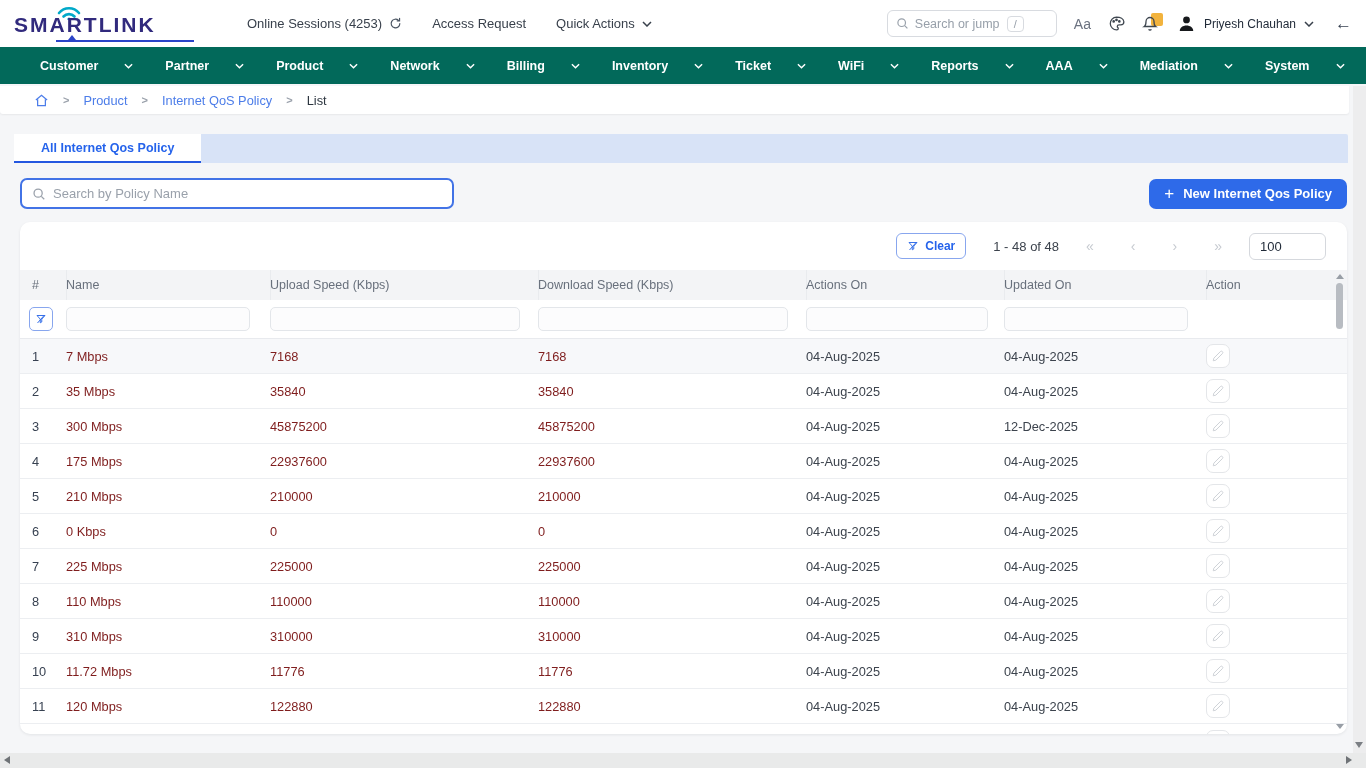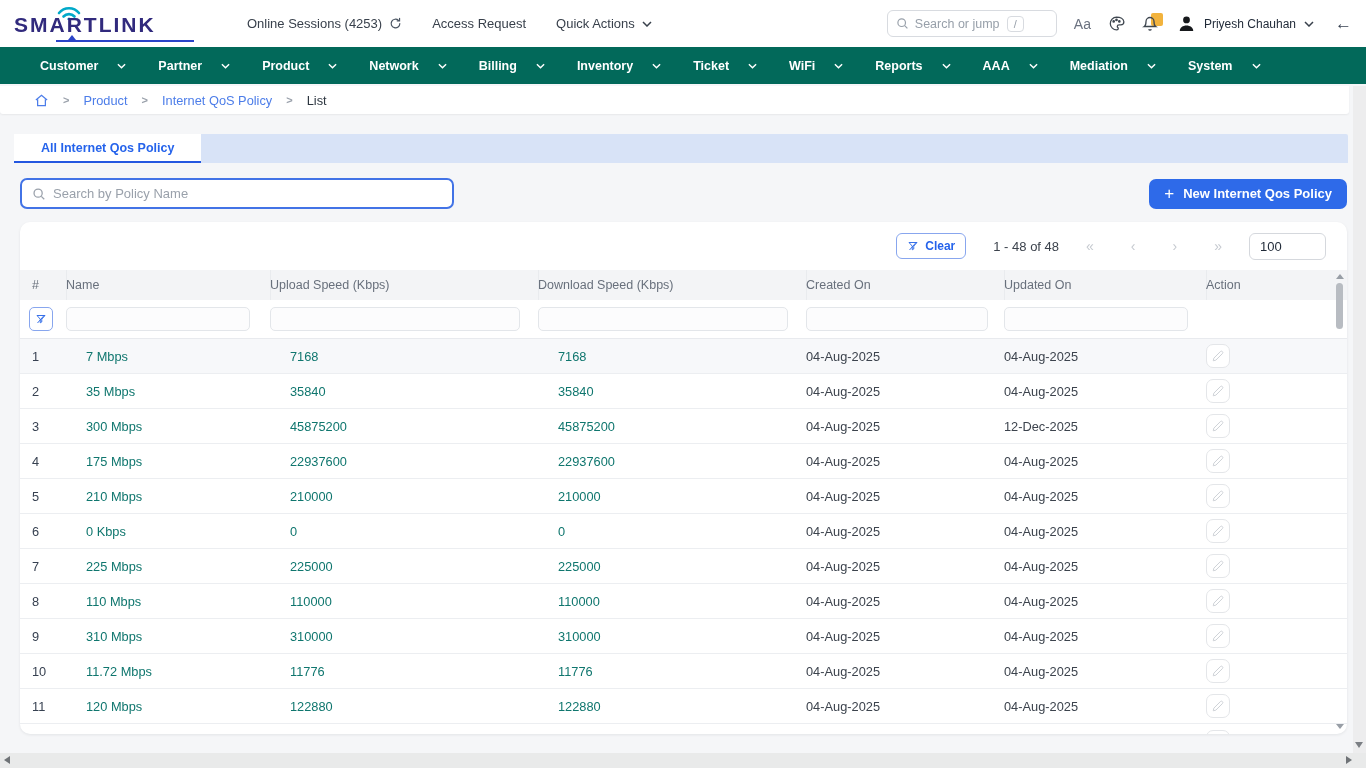--- a/index.html
+++ b/index.html
@@ -26,21 +26,21 @@
   .icon-btn { display:inline-flex; align-items:center; cursor:pointer; }
   .bell-wrap { position:relative; width:18px; height:18px; }
   .bell-wrap::before { content:''; position:absolute; right:-3px; top:-2px; width:12px; height:13px; background:#f2b33d; border-radius:2px; }
   .bell-wrap svg { position:relative; }
   .user { display:flex; align-items:center; gap:8px; cursor:pointer; }
   .user-name { font-size:12px; color:#1f2937; }
   .back-arrow { font-size:17px; color:#374151; cursor:pointer; margin-left:4px; }
 
   
   .mainnav { height:37px; background:#02695a; display:flex; align-items:center; padding:0 24px; }
-  .nav-item { display:flex; align-items:center; gap:19px; padding:0 16px; height:100%;
+  .nav-item { display:flex; align-items:center; gap:26px; padding:0 16px; height:100%;
               color:#fff; font-size:12.5px; font-weight:700; cursor:pointer; white-space:nowrap; }
 
   
   .crumbbar { margin-top:2px; height:28px; background:#fff; width:1349px;
               display:flex; align-items:center; gap:14px; padding:0 34px; box-shadow:0 1px 2px rgba(0,0,0,.06);
               border-radius:0 0 3px 3px; font-size:12.8px; }
   .crumb-link { color:#4c7de9; cursor:pointer; }
   .crumb-sep { color:#9aa1ab; font-weight:600; font-size:11px; }
   .crumb-cur { color:#2d3640; }
 
@@ -76,21 +76,21 @@
   .thead .c + .c { box-shadow:inset 1px 0 0 #e9ebee; height:100%; display:flex; align-items:center; }
   .thead .c:first-child { display:flex; align-items:center; height:100%; }
   .fltrow { height:39px; border-bottom:1px solid #e8eaee; }
   .fltrow input { height:24px; border:1px solid #e3e6ea; border-radius:5px; background:#fcfcfd; outline:none;
                   padding:0 8px; font-family:inherit; font-size:12px; color:#374151; }
   .flt-clear { width:24px; height:24px; border:1px solid #88a6ee; background:#fff; border-radius:5px;
                display:flex; align-items:center; justify-content:center; color:#2f6ae8; cursor:pointer; margin-left:-3px; }
   .trow { height:35px; border-bottom:1px solid #eceef1; font-size:12.8px; }
   .tbody .trow:first-child { background:#f7f8fa; }
   .trow .idx { color:#374151; }
-  .trow .link { color:#0f766e; cursor:pointer;margin-left:20px; }
+  .trow .link { color:#7f1d1d; cursor:pointer; }
   .trow .date { color:#3c434d; }
   .edit-btn { width:24px; height:24px; border:1.5px solid #e4e6e9; background:#fff; border-radius:7px;
               display:flex; align-items:center; justify-content:center; cursor:pointer; }
   .partial { border-bottom:none; }
 
   
   .tbl-scroll { position:absolute; right:3px; top:52px; bottom:5px; width:9px; }
   .tbl-scroll .tri-up { position:absolute; top:0; left:1px; border-left:4px solid transparent; border-right:4px solid transparent; border-bottom:5px solid #989ea6; }
   .tbl-scroll .thumb { position:absolute; top:9px; left:1px; width:7px; height:46px; background:#b8bcc2; border-radius:4px; }
   .tbl-scroll .tri-down { position:absolute; bottom:0; left:1px; border-left:4px solid transparent; border-right:4px solid transparent; border-top:5px solid #989ea6; }
@@ -310,21 +310,21 @@
           <path d="M1 1l4 4 4-4" stroke="#6b7280" stroke-width="1.5"></path>
         </svg>
     </div>
   </div>
 
   <div class="grid thead">
     <div class="c">#</div>
     <div class="c">Name</div>
     <div class="c">Upload Speed (Kbps)</div>
     <div class="c">Download Speed (Kbps)</div>
-    <div class="c">Created On</div>
+    <div class="c">Actions On</div>
     <div class="c">Updated On</div>
     <div class="c">Action</div>
   </div>
 
   <div class="grid fltrow">
     <div class="c">
         <button class="flt-clear">
       <svg width="12" height="12" viewBox="0 0 24 24" fill="none" stroke="#2f6ae8" stroke-width="1.9">
             <path d="M4 5h16l-6.5 7.3V18l-3 1.6v-7.3L4 5z"></path>
             <line x1="5" y1="20" x2="19" y2="4"></line>

